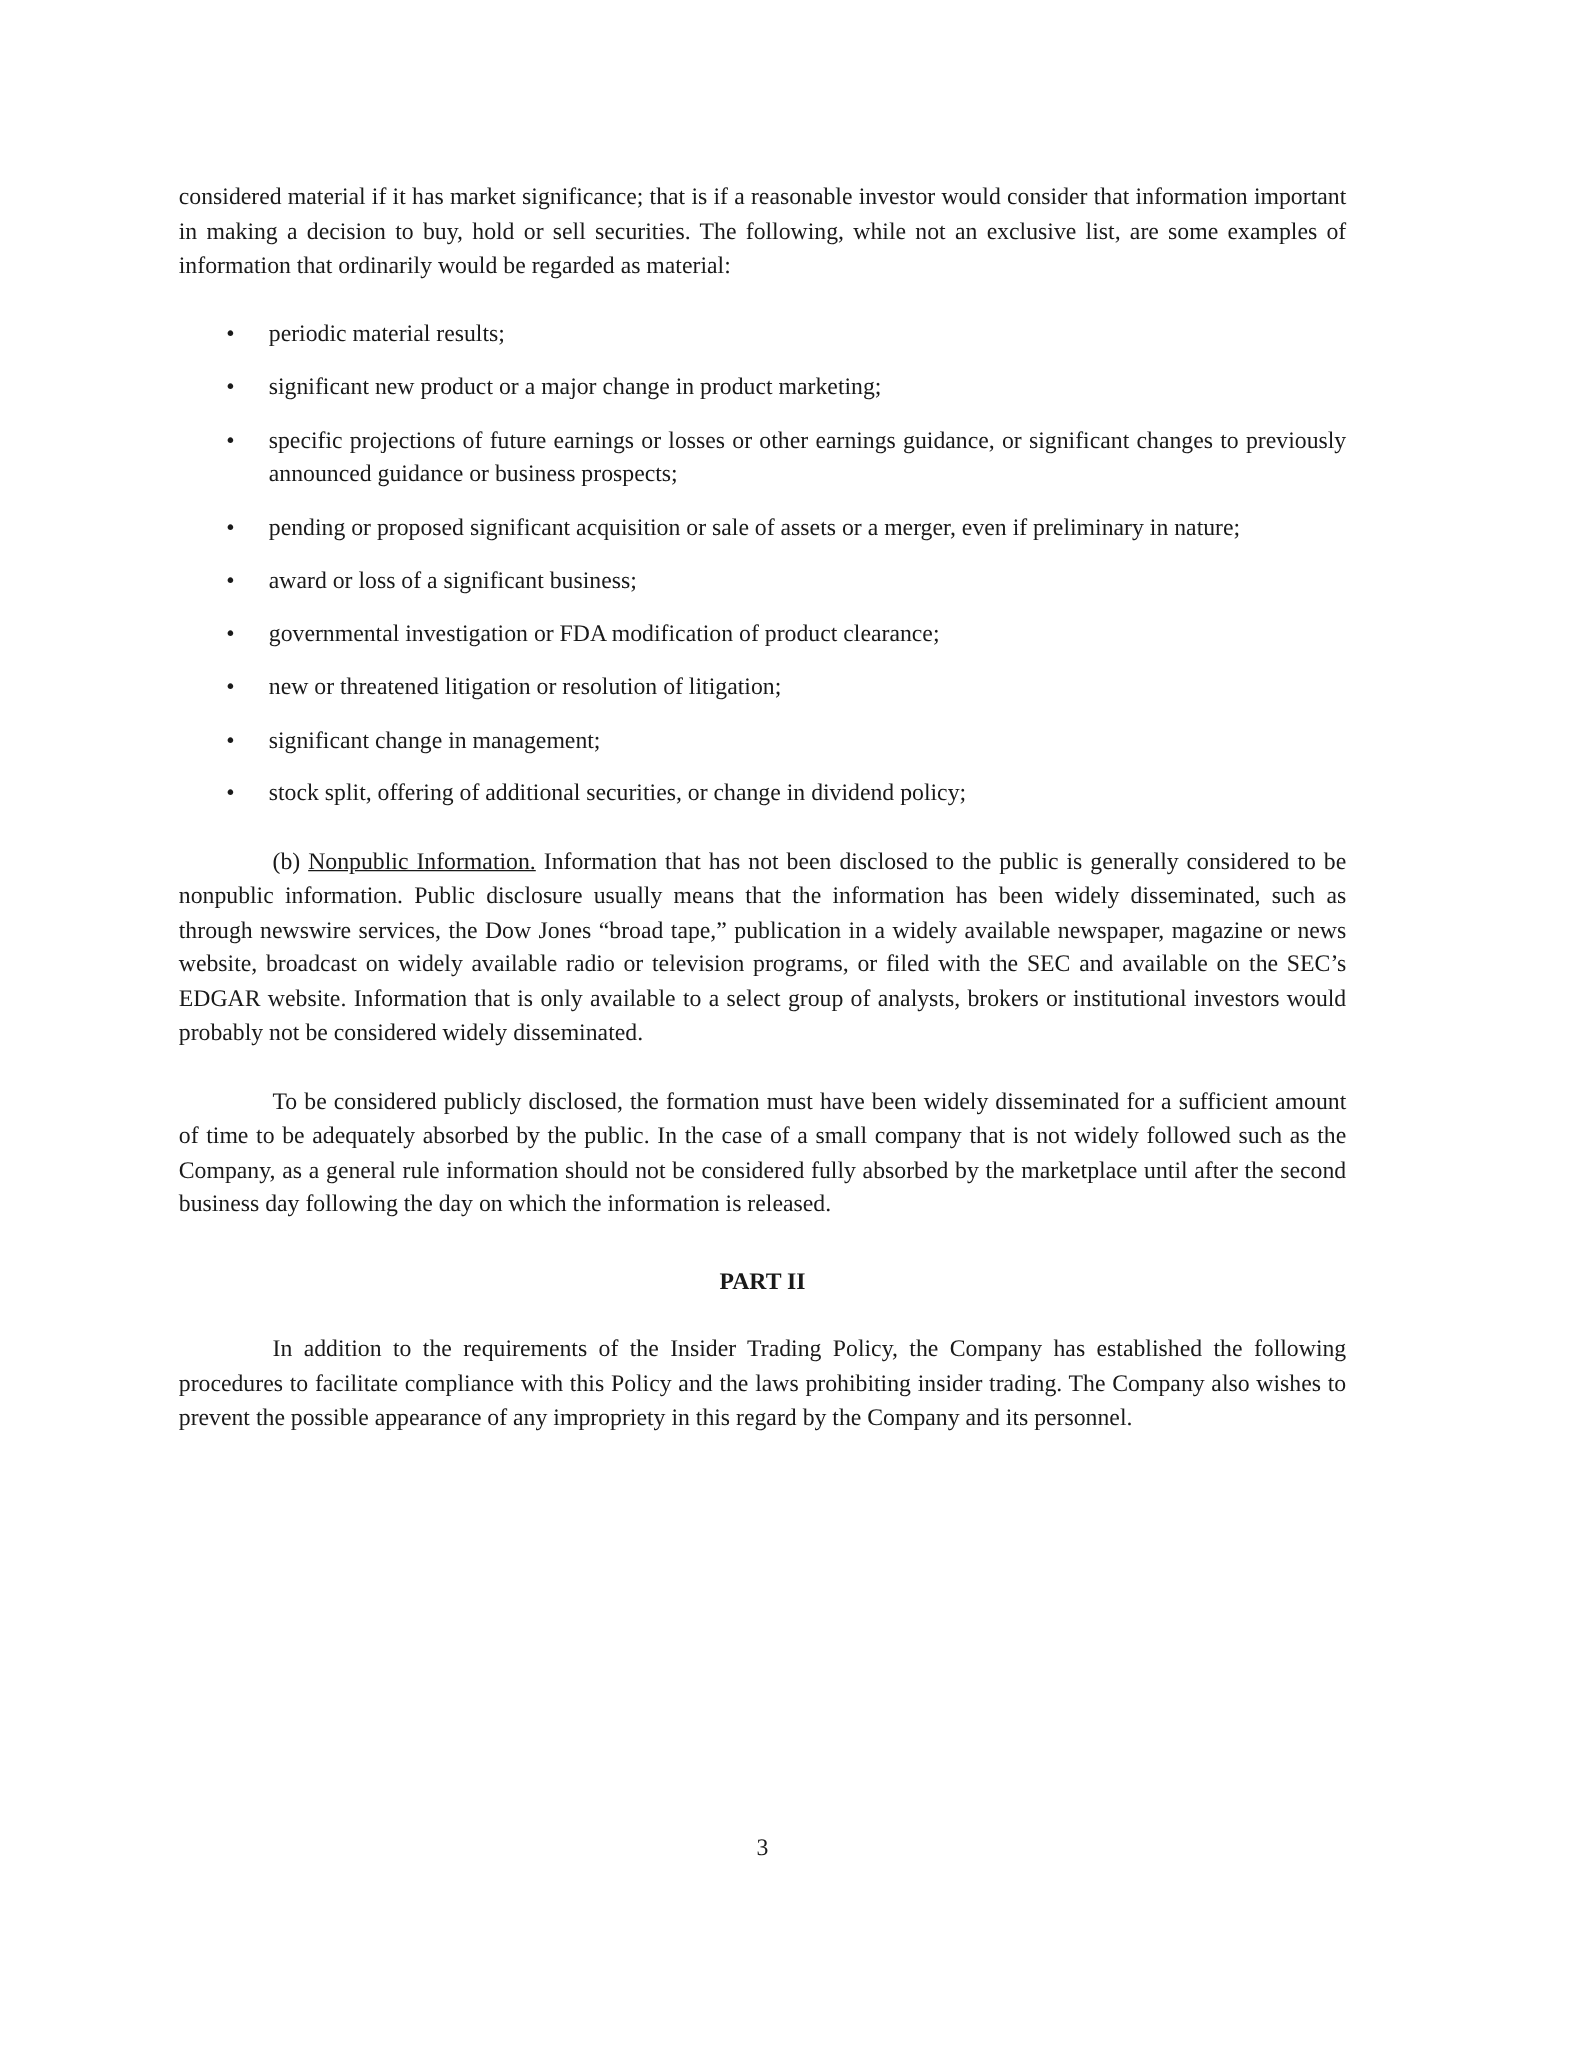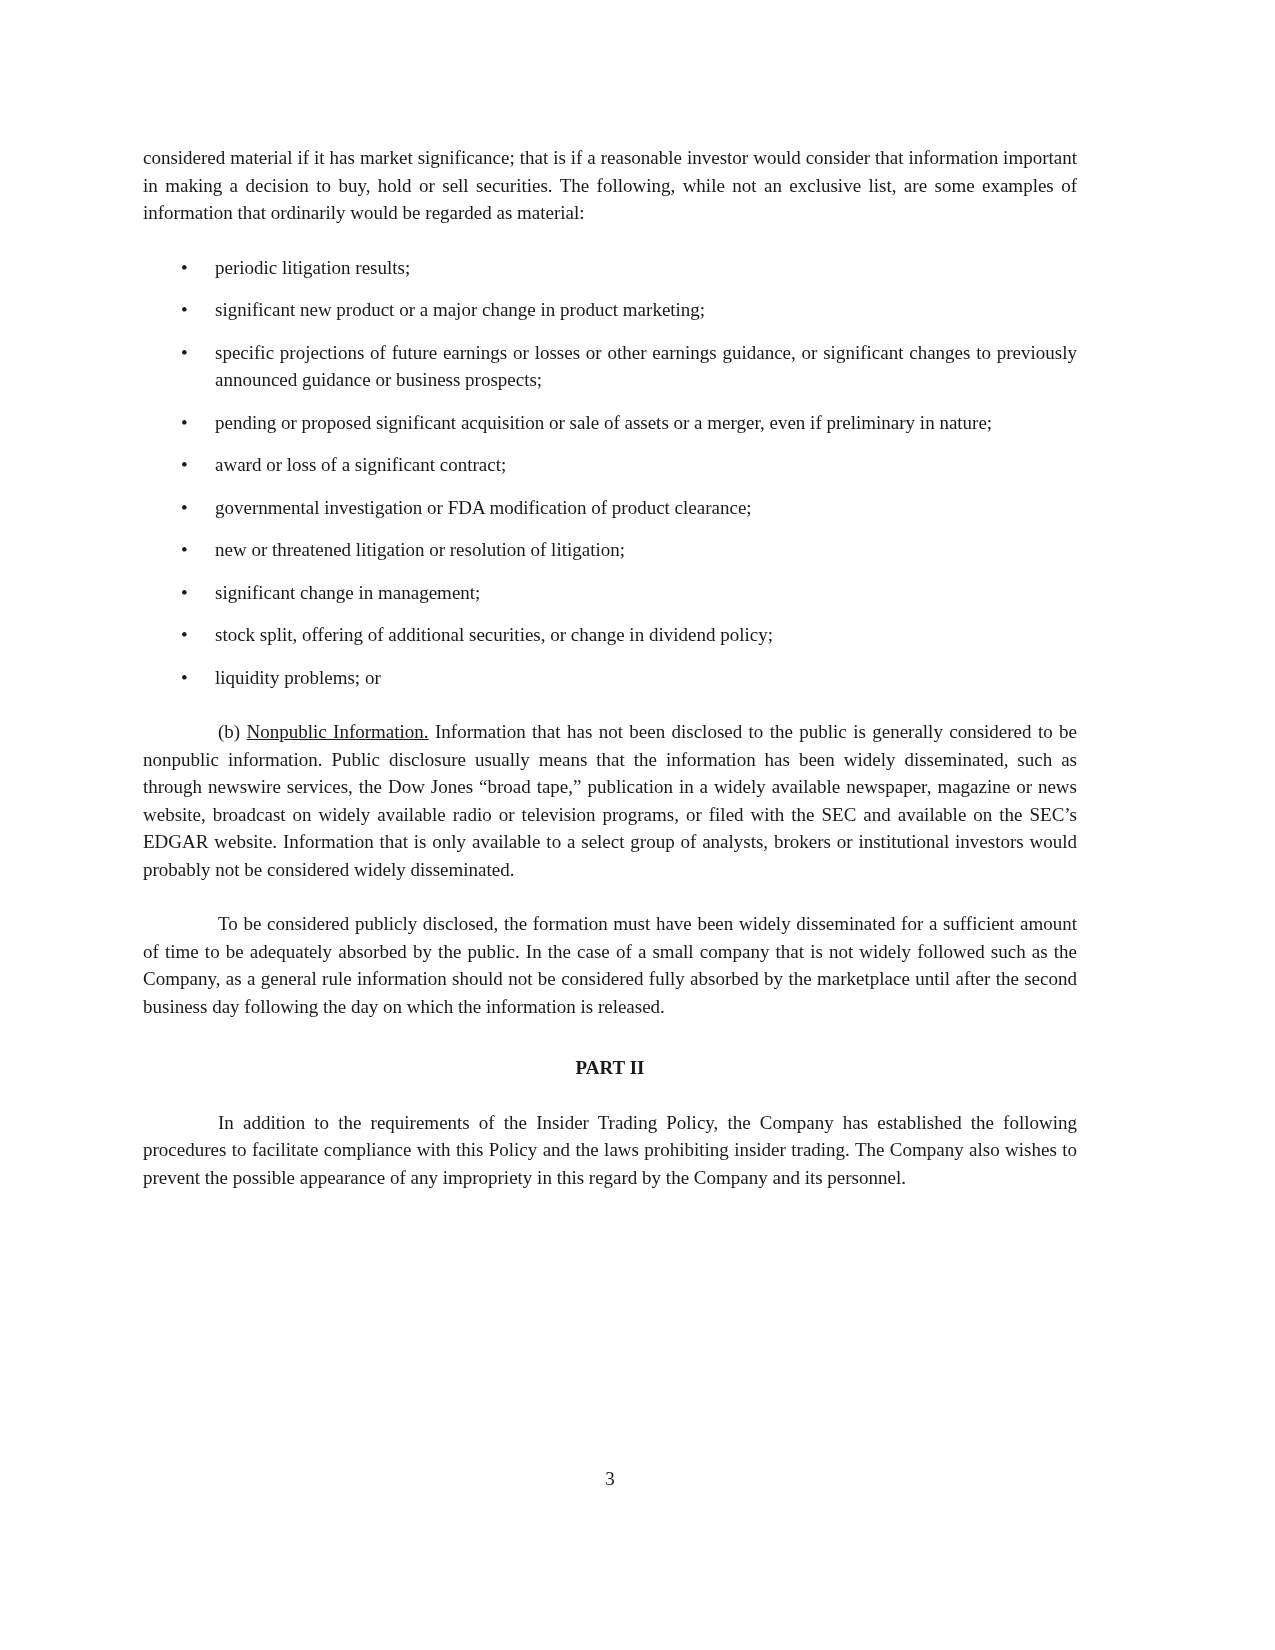--- a/index.html
+++ b/index.html
@@ -62,30 +62,29 @@
   }
 </style>
 </head>
 <body>
 
 <div class="page">
 
   <p class="para">considered material if it has market significance; that is if a reasonable investor would consider that information important in making a decision to buy, hold or sell securities.  The following, while not an exclusive list, are some examples of information that ordinarily would be regarded as material:</p>
 
   <ul class="bullet-list">
-    <li>periodic litigation results;</li>
+    <li>periodic material results;</li>
     <li>significant new product or a major change in product marketing;</li>
     <li>specific projections of future earnings or losses or other earnings guidance, or significant changes to previously announced guidance or business prospects;</li>
     <li>pending or proposed significant acquisition or sale of assets or a merger, even if preliminary in nature;</li>
-    <li>award or loss of a significant contract;</li>
+    <li>award or loss of a significant business;</li>
     <li>governmental investigation or FDA modification of product clearance;</li>
     <li>new or threatened litigation or resolution of litigation;</li>
     <li>significant change in management;</li>
     <li>stock split, offering of additional securities, or change in dividend policy;</li>
-    <li>liquidity problems; or</li>
   </ul>
 
   <p class="para indent"><span>(b) </span><span class="underlined">Nonpublic Information.</span><span>  Information that has not been disclosed to the public is generally considered to be nonpublic information. Public disclosure usually means that the information has been widely disseminated, such as through newswire services, the Dow Jones “broad tape,” publication in a widely available newspaper, magazine or news website, broadcast on widely available radio or television programs, or filed with the SEC and available on the SEC’s EDGAR website.  Information that is only available to a select group of analysts, brokers or institutional investors would probably not be considered widely disseminated.</span></p>
 
   <p class="para indent">To be considered publicly disclosed, the formation must have been widely disseminated for a sufficient amount of time to be adequately absorbed by the public.  In the case of a small company that is not widely followed such as the Company, as a general rule information should not be considered fully absorbed by the marketplace until after the second business day following the day on which the information is released.</p>
 
   <h2 class="section-heading" style="font-size: 19px;">PART II</h2>
 
   <p class="para indent">In addition to the requirements of the Insider Trading Policy, the Company has established the following procedures to facilitate compliance with this Policy and the laws prohibiting insider trading.  The Company also wishes to prevent the possible appearance of any impropriety in this regard by the Company and its personnel.</p>
 

